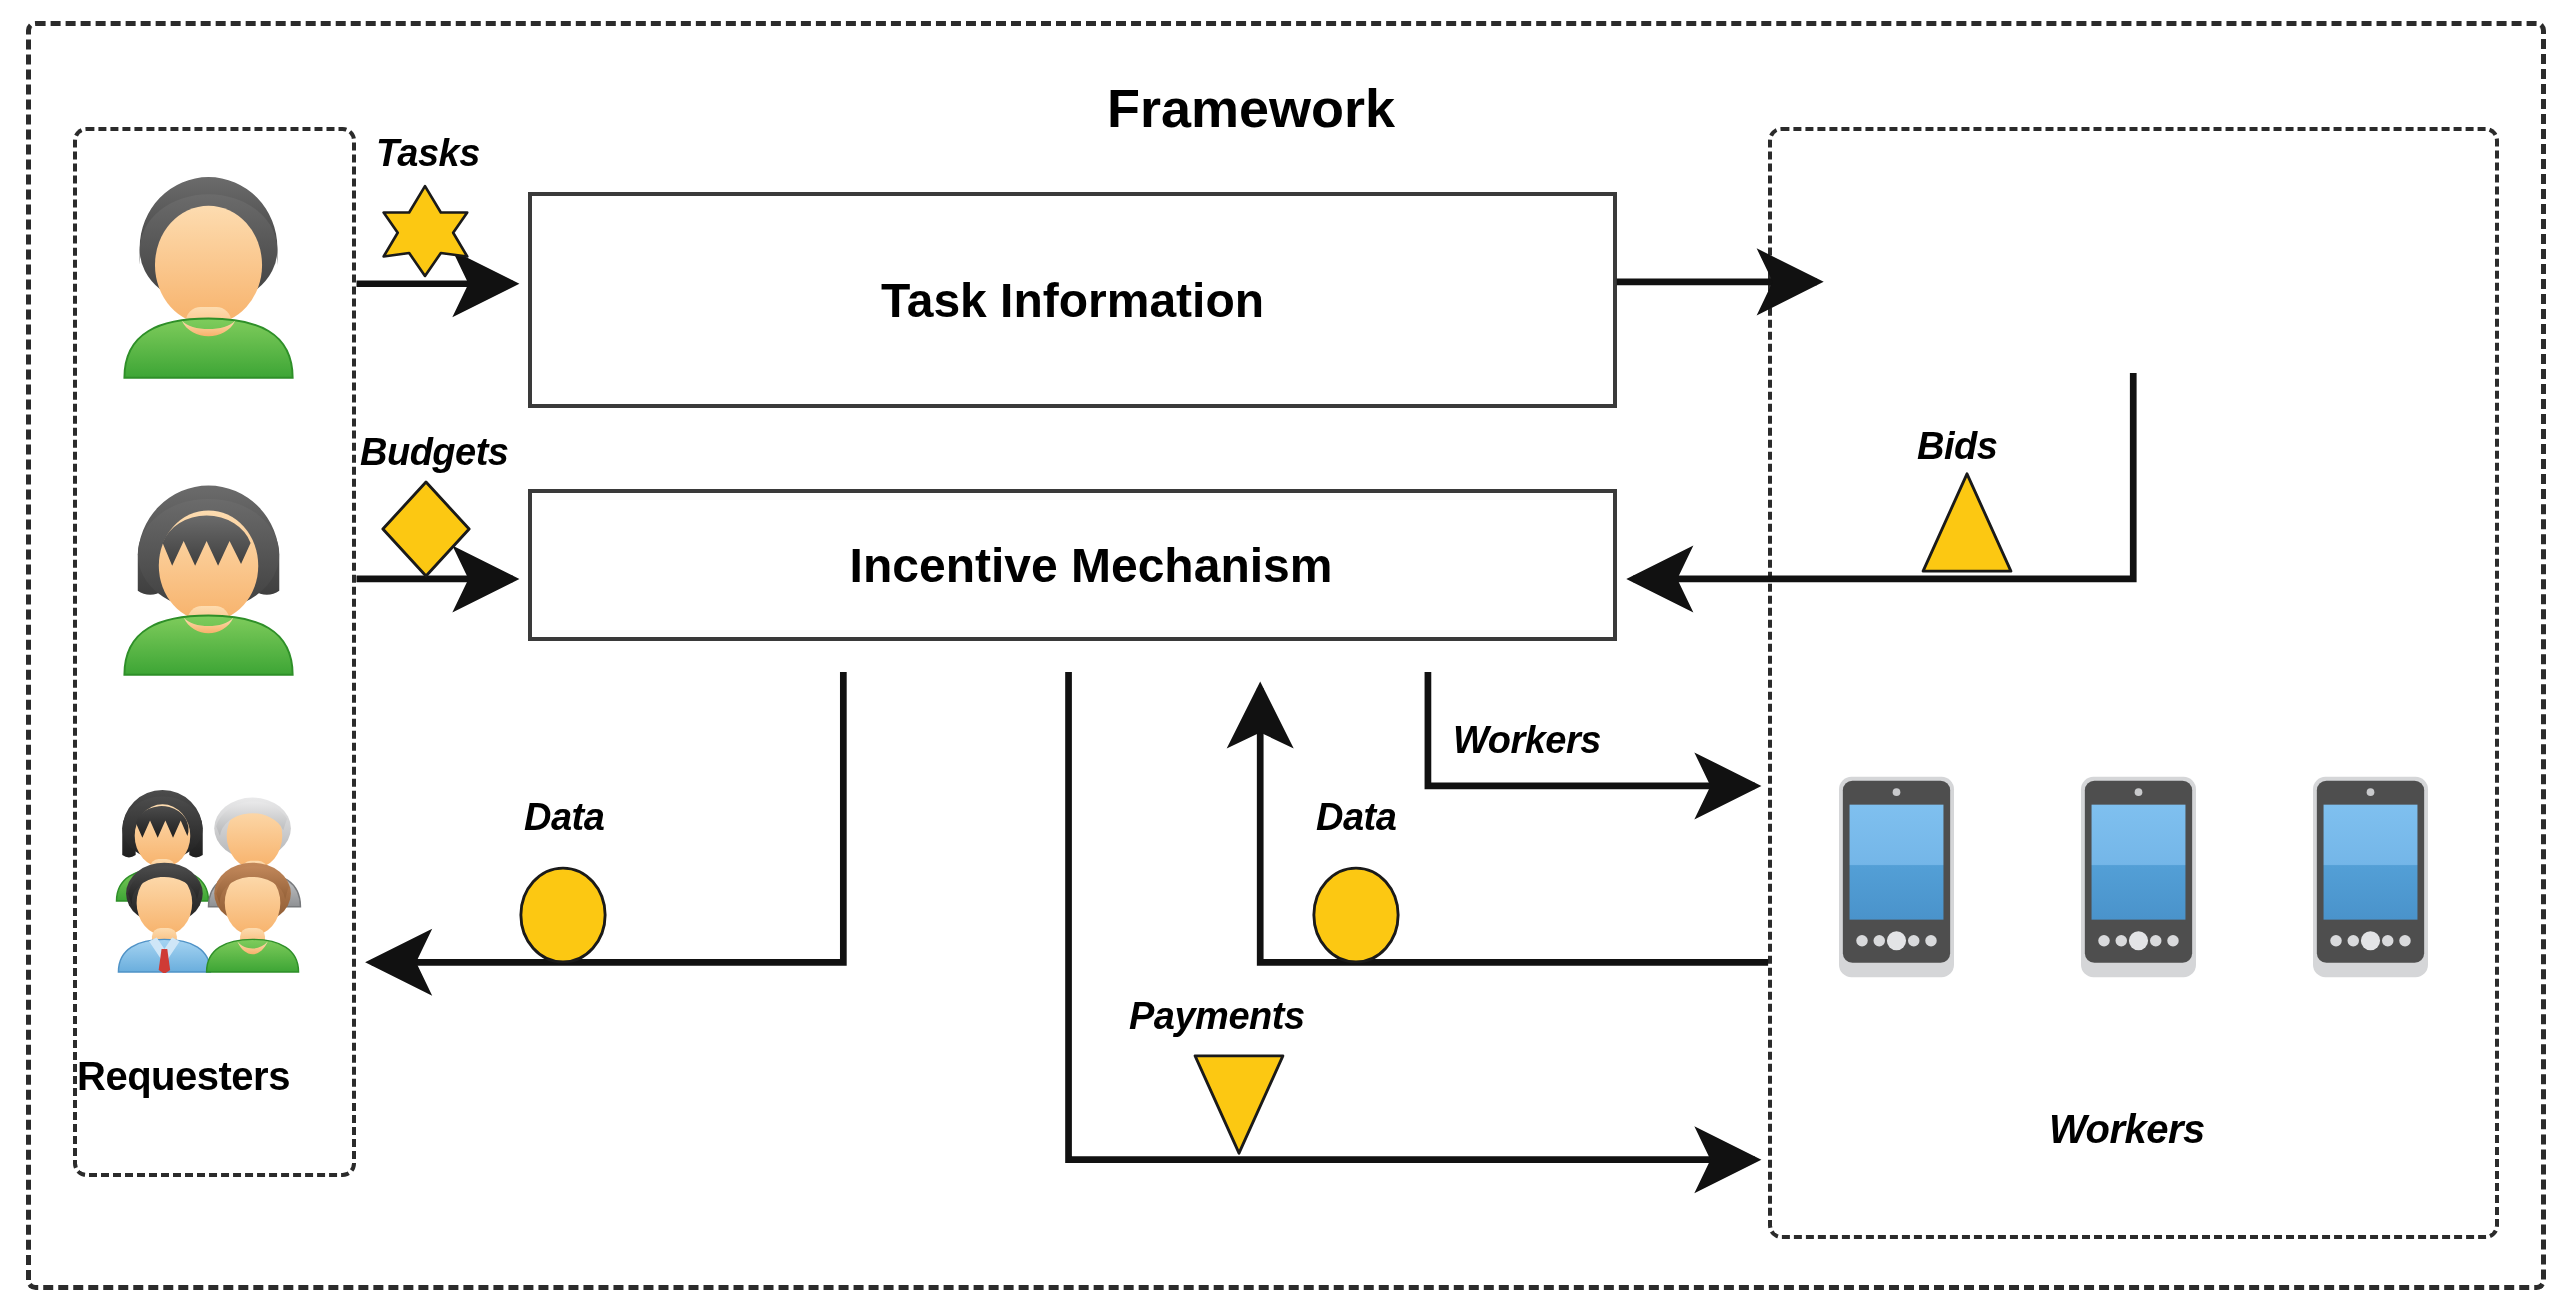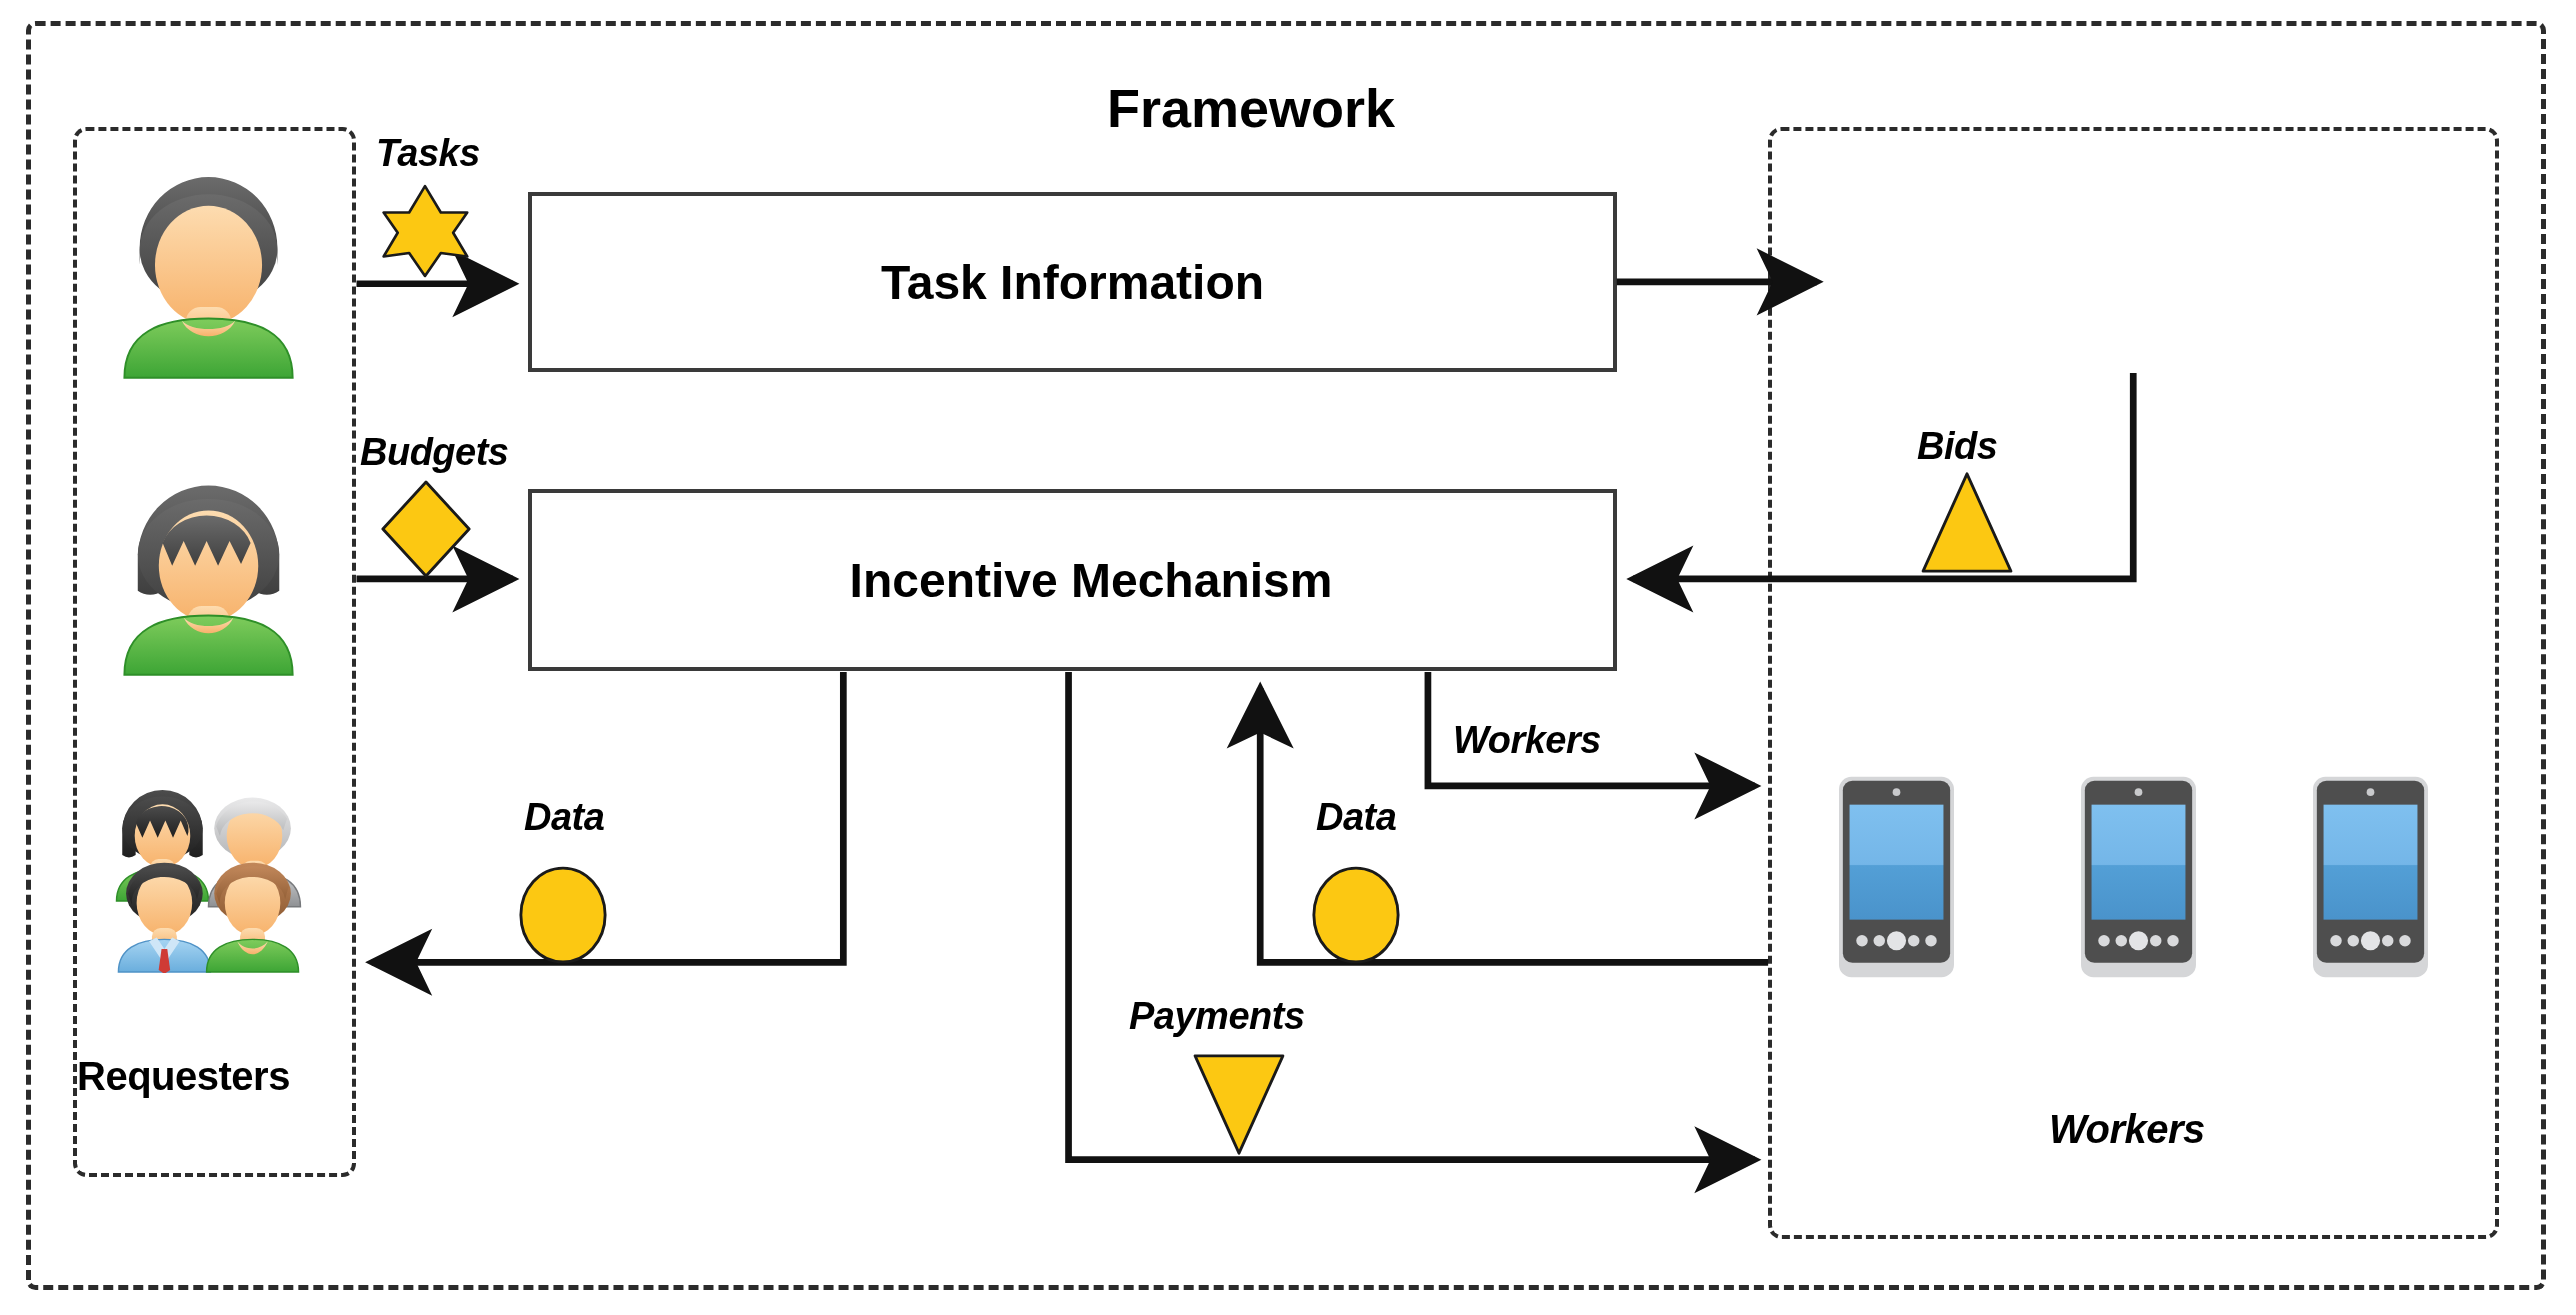--- a/index.html
+++ b/index.html
@@ -87,25 +87,25 @@
 <div id="stage">
 
   <div class="dashed-box outer" style="left:26px; top:21px; width:2520px; height:1269px; border-radius:9.6px;"></div>
 
   <div class="dashed-box" style="left:73px; top:127px; width:283px; height:1050px; border-radius:13.4px;"></div>
 
   <div class="dashed-box" style="left:1768px; top:127px; width:731px; height:1112px; border-radius:13.4px;"></div>
 
   <div class="lbl lbl-title" style="left:1107px; top:81px;">Framework</div>
 
-  <div class="proc-box" style="left:528px; top:192px; width:1089px; height:180px;">
+  <div class="proc-box" style="left:528px; top:192px; width:1089px; height:216px;">
     <span class="lbl-box" style="font-family:'Liberation Sans',sans-serif;font-weight:bold;">Task Information</span>
   </div>
 
-  <div class="proc-box" style="left:528px; top:489px; width:1089px; height:182px;padding-left:37px;">
+  <div class="proc-box" style="left:528px; top:489px; width:1089px; height:152px;padding-left:37px;">
     <span class="lbl-box" style="font-family:'Liberation Sans',sans-serif;font-weight:bold;">Incentive Mechanism</span>
   </div>
 
 
   <svg class="layer" viewBox="0 0 2688 1373" xmlns="http://www.w3.org/2000/svg">
     <defs>
       <marker id="arrowR" viewBox="0 0 12 12" refX="10" refY="6" markerWidth="12" markerHeight="12" orient="auto-start-reverse">
         <path d="M1,1 L11,6 L1,11 L3.4,6 Z" fill="#111111"></path>
       </marker>
     </defs>

